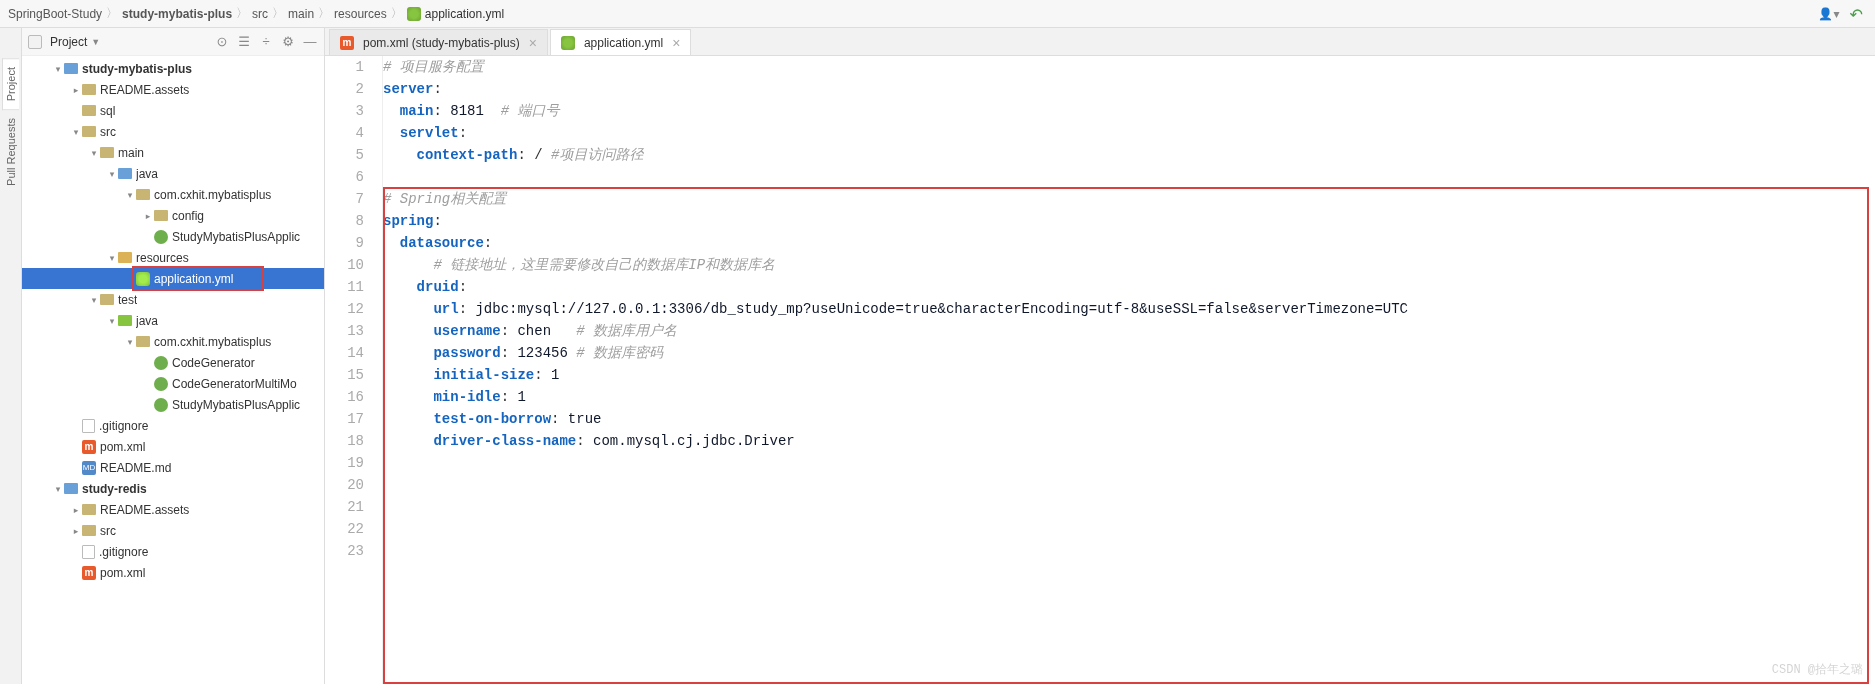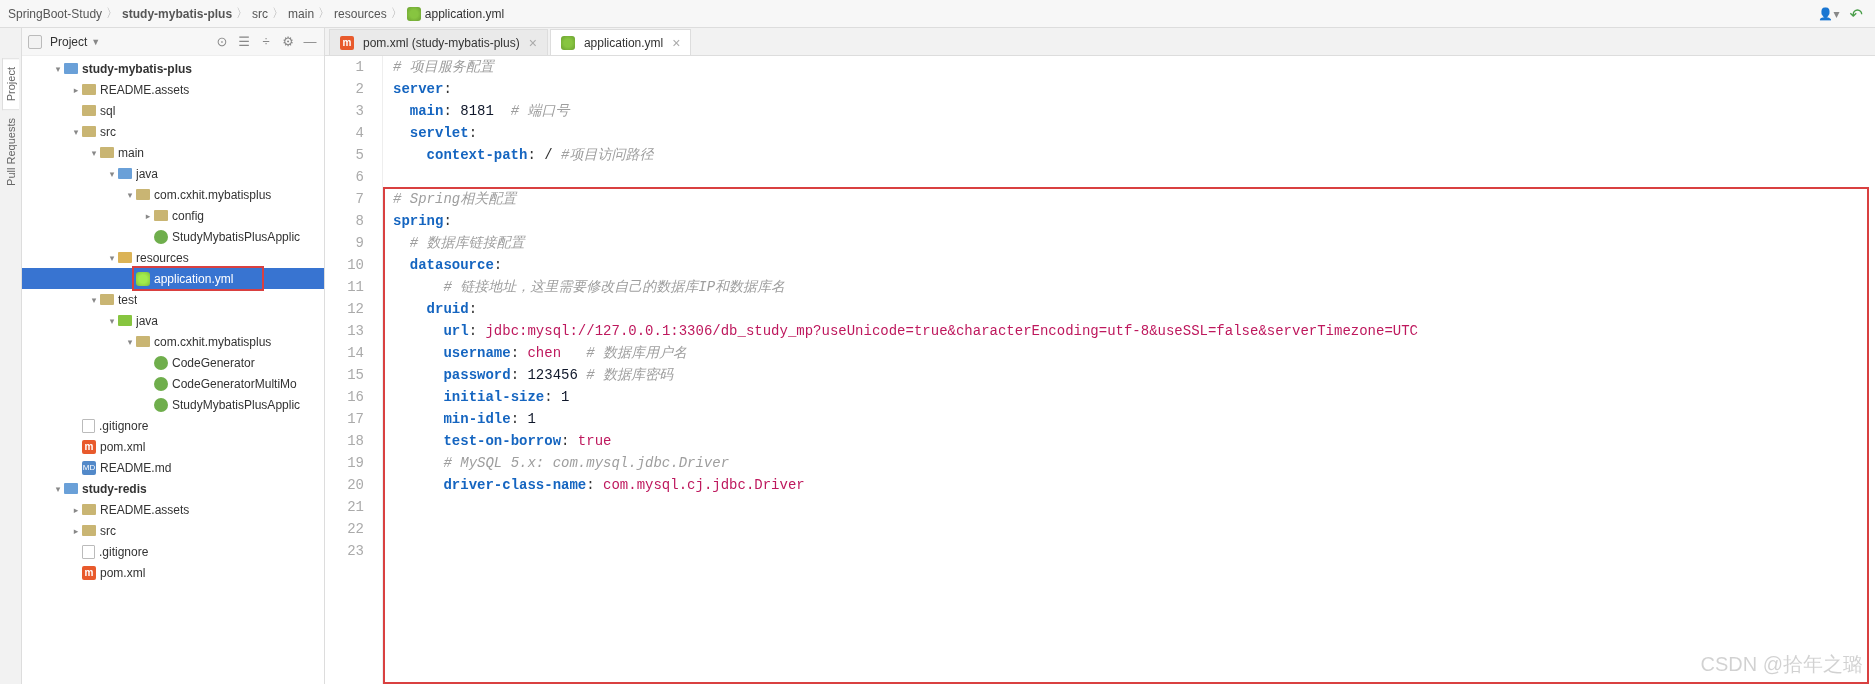--- a/index.html
+++ b/index.html
@@ -37,29 +37,29 @@
 .right-sidebar { position: absolute; right: 0; top: 0; width: 80px; height: 28px; display: flex; align-items: center; justify-content: flex-end; gap: 10px; padding-right: 12px; }
 .right-sidebar .ico { color: #888; cursor: pointer; }
 .editor { flex: 1; display: flex; flex-direction: column; overflow: hidden; }
 .tabs { height: 28px; display: flex; align-items: flex-end; background: #f2f2f2; border-bottom: 1px solid #ddd; padding-left: 4px; }
 .tab { height: 26px; display: flex; align-items: center; padding: 0 10px; border: 1px solid #ddd; border-bottom: none; margin-right: 2px; background: #eaeaea; cursor: pointer; font-size: 12px; gap: 5px; }
 .tab.active { background: #fff; }
 .tab .close { color: #aaa; font-size: 14px; margin-left: 4px; }
 .code-area { flex: 1; display: flex; overflow: hidden; position: relative; font-family: "Consolas", "Courier New", monospace; font-size: 14px; line-height: 22px; }
 .gutter { width: 58px; text-align: right; padding-right: 18px; color: #aaa; background: #fff; border-right: 1px solid #eee; }
 .gutter-line { height: 22px; }
-.code { flex: 1; overflow: hidden; padding-left: 10px; position: relative; }
+.code { flex: 1; overflow: hidden; padding-left: 0; position: relative; }
 .code-line { height: 22px; white-space: pre; }
 .c-key { color: #1565c0; font-weight: bold; }
 .c-num { color: #0f172a; }
 .c-cmt { color: #9e9e9e; font-style: italic; }
-.c-val { color: #be185d; }
+.c-val { color: #0f172a; }
 .c-txt { color: #333; }
 .red-box { position: absolute; border: 2px solid #d94040; pointer-events: none; left: 0; right: 6px; top: 131px; bottom: 0; }
-.watermark { position: absolute; right: 12px; bottom: 6px; font-size: 20px; color: rgba(0,0,0,0.18); font-family: Liberation Sans, sans-serif; }
+.watermark { position: absolute; right: 12px; bottom: 6px; font-size: 12px; color: rgba(0,0,0,0.18); font-family: Liberation Mono, monospace; }
 .tree-row .label { overflow: hidden; text-overflow: ellipsis; }
 .tree-row.bold .label { font-weight: bold; }
 .proj-icon { display:inline-block; width:14px; height:14px; margin-right:4px; background:#f2f2f2; border:1px solid #bbb; border-radius:2px; }
 .dd { font-size:9px; color:#888; }
 </style>
 </head>
 <body>
 
 <div class="breadcrumb">
   <span class="breadcrumb-item">
@@ -309,31 +309,29 @@
         </div>
       <div class="code" id="code">
         <div class="code-line"><span class="c-cmt"># 项目服务配置</span></div>
           <div class="code-line"><span class="c-key">server</span><span class="c-txt">:</span></div>
           <div class="code-line"><span class="c-txt">  </span><span class="c-key">main</span><span class="c-txt">: </span><span class="c-num">8181</span><span class="c-txt">  </span><span class="c-cmt"># 端口号</span></div>
           <div class="code-line"><span class="c-txt">  </span><span class="c-key">servlet</span><span class="c-txt">:</span></div>
           <div class="code-line"><span class="c-txt">    </span><span class="c-key">context-path</span><span class="c-txt">: / </span><span class="c-cmt">#项目访问路径</span></div>
           <div class="code-line"></div>
           <div class="code-line"><span class="c-cmt"># Spring相关配置</span></div>
           <div class="code-line"><span class="c-key">spring</span><span class="c-txt">:</span></div>
-          <div class="code-line"><span class="c-txt">  </span><span class="c-cmt"># 数据库链接配置</span></div>
           <div class="code-line"><span class="c-txt">  </span><span class="c-key">datasource</span><span class="c-txt">:</span></div>
           <div class="code-line"><span class="c-txt">      </span><span class="c-cmt"># 链接地址，这里需要修改自己的数据库IP和数据库名</span></div>
           <div class="code-line"><span class="c-txt">    </span><span class="c-key">druid</span><span class="c-txt">:</span></div>
           <div class="code-line"><span class="c-txt">      </span><span class="c-key">url</span><span class="c-txt">: </span><span class="c-val">jdbc:mysql://127.0.0.1:3306/db_study_mp?useUnicode=true&amp;characterEncoding=utf-8&amp;useSSL=false&amp;serverTimezone=UTC</span></div>
           <div class="code-line"><span class="c-txt">      </span><span class="c-key">username</span><span class="c-txt">: </span><span class="c-val">chen</span><span class="c-txt">   </span><span class="c-cmt"># 数据库用户名</span></div>
           <div class="code-line"><span class="c-txt">      </span><span class="c-key">password</span><span class="c-txt">: </span><span class="c-num">123456</span><span class="c-txt"> </span><span class="c-cmt"># 数据库密码</span></div>
           <div class="code-line"><span class="c-txt">      </span><span class="c-key">initial-size</span><span class="c-txt">: </span><span class="c-num">1</span></div>
           <div class="code-line"><span class="c-txt">      </span><span class="c-key">min-idle</span><span class="c-txt">: </span><span class="c-num">1</span></div>
           <div class="code-line"><span class="c-txt">      </span><span class="c-key">test-on-borrow</span><span class="c-txt">: </span><span class="c-val">true</span></div>
-          <div class="code-line"><span class="c-txt">      </span><span class="c-cmt"># MySQL 5.x: com.mysql.jdbc.Driver</span></div>
           <div class="code-line"><span class="c-txt">      </span><span class="c-key">driver-class-name</span><span class="c-txt">: </span><span class="c-val">com.mysql.cj.jdbc.Driver</span></div>
           <div class="red-box"></div>
       </div>
     </div>
   </div>
 </div>
 
 <div class="watermark">CSDN @拾年之璐</div>
 
 </body></html>

